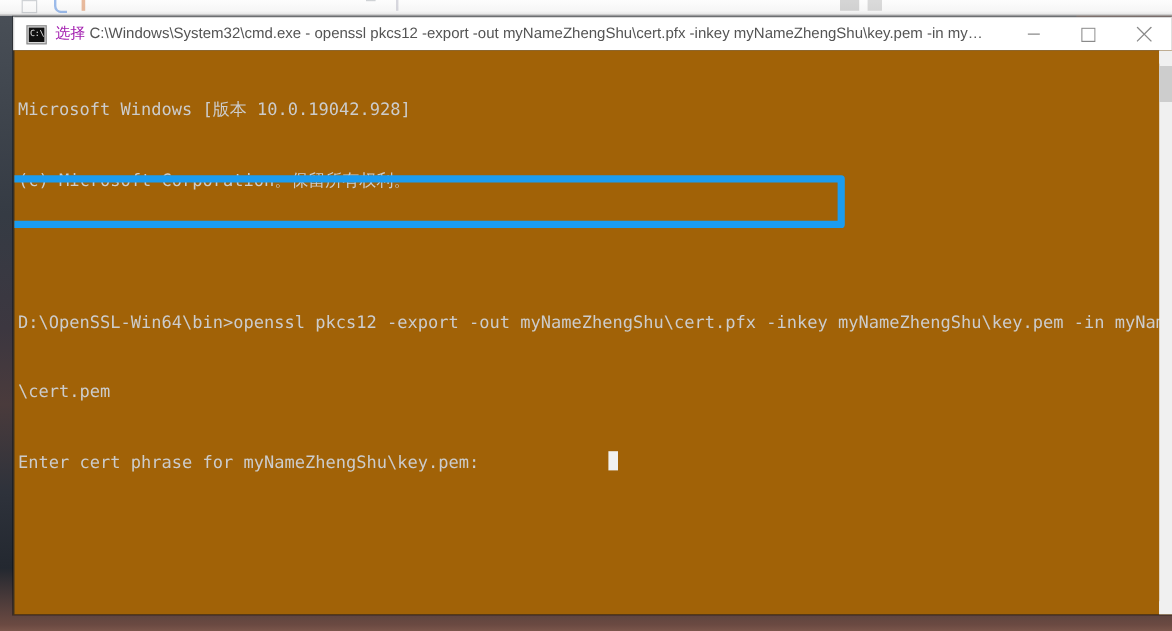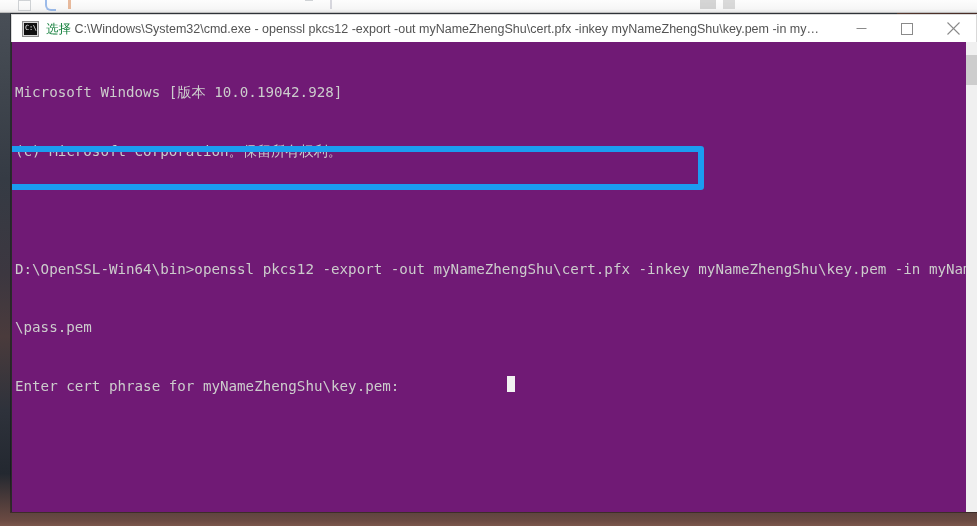--- a/index.html
+++ b/index.html
@@ -123,40 +123,40 @@
     letter-spacing: -0.3px;
   }
   .title-text {
     font-size: 12.5px;
     color: #545454;
     white-space: nowrap;
     overflow: hidden;
     flex: 1 1 auto;
     line-height: 28px;
   }
-  .title-text .cn { color: #15803d; }
+  .title-text .cn { color: #a21caf; font-family: Liberation Mono, monospace; }
   .win-buttons {
     flex: 0 0 auto;
     display: flex;
     height: 28px;
   }
   .win-btn {
     width: 46px;
     height: 28px;
     display: flex;
     align-items: center;
     justify-content: center;
   }
   .win-btn svg { display: block; }
 
   
   .console-body {
     position: relative;
     height: 470px;
-    background: #701a75;
+    background: #a16207;
     overflow: hidden;
     border-left: 1px solid #2a2a2a;
   }
   .console-text {
     position: absolute;
     left: 3px;
     top: 2px;
     right: 0;
     color: #cccccc;
     font-family: "DejaVu Sans Mono", monospace;
@@ -258,21 +258,21 @@
       </div>
     </div>
 
     <div class="console-body">
 
       <div class="console-text">
         <div class="line">Microsoft Windows [版本 10.0.19042.928]</div>
         <div class="line">(c) Microsoft Corporation。保留所有权利。</div>
         <div class="line"></div>
         <div class="line">D:\OpenSSL-Win64\bin&gt;openssl pkcs12 -export -out myNameZhengShu\cert.pfx -inkey myNameZhengShu\key.pem -in myNameZhengShu</div>
-        <div class="line">\pass.pem</div>
+        <div class="line">\cert.pem</div>
         <div class="line">Enter cert phrase for myNameZhengShu\key.pem:</div>
       </div>
 
       <div class="annotation-box"></div>
 
       <div class="caret"></div>
 
       <div class="scrollbar">
         <div class="scroll-up"></div>
         <div class="scroll-thumb"></div>

